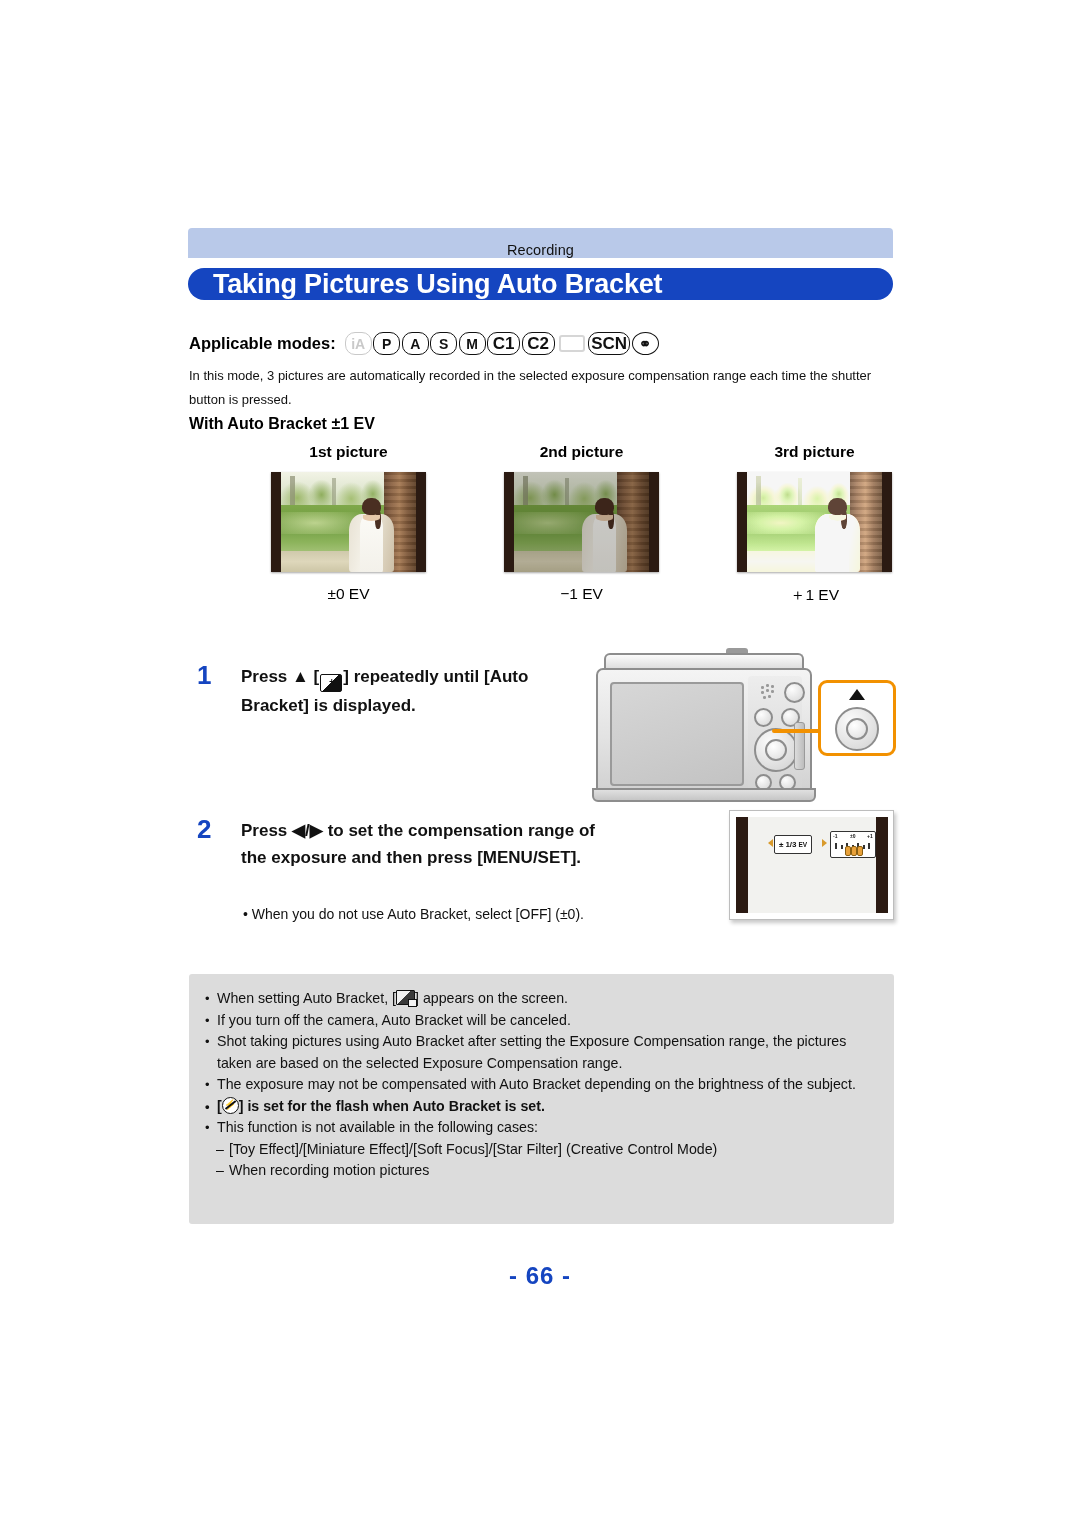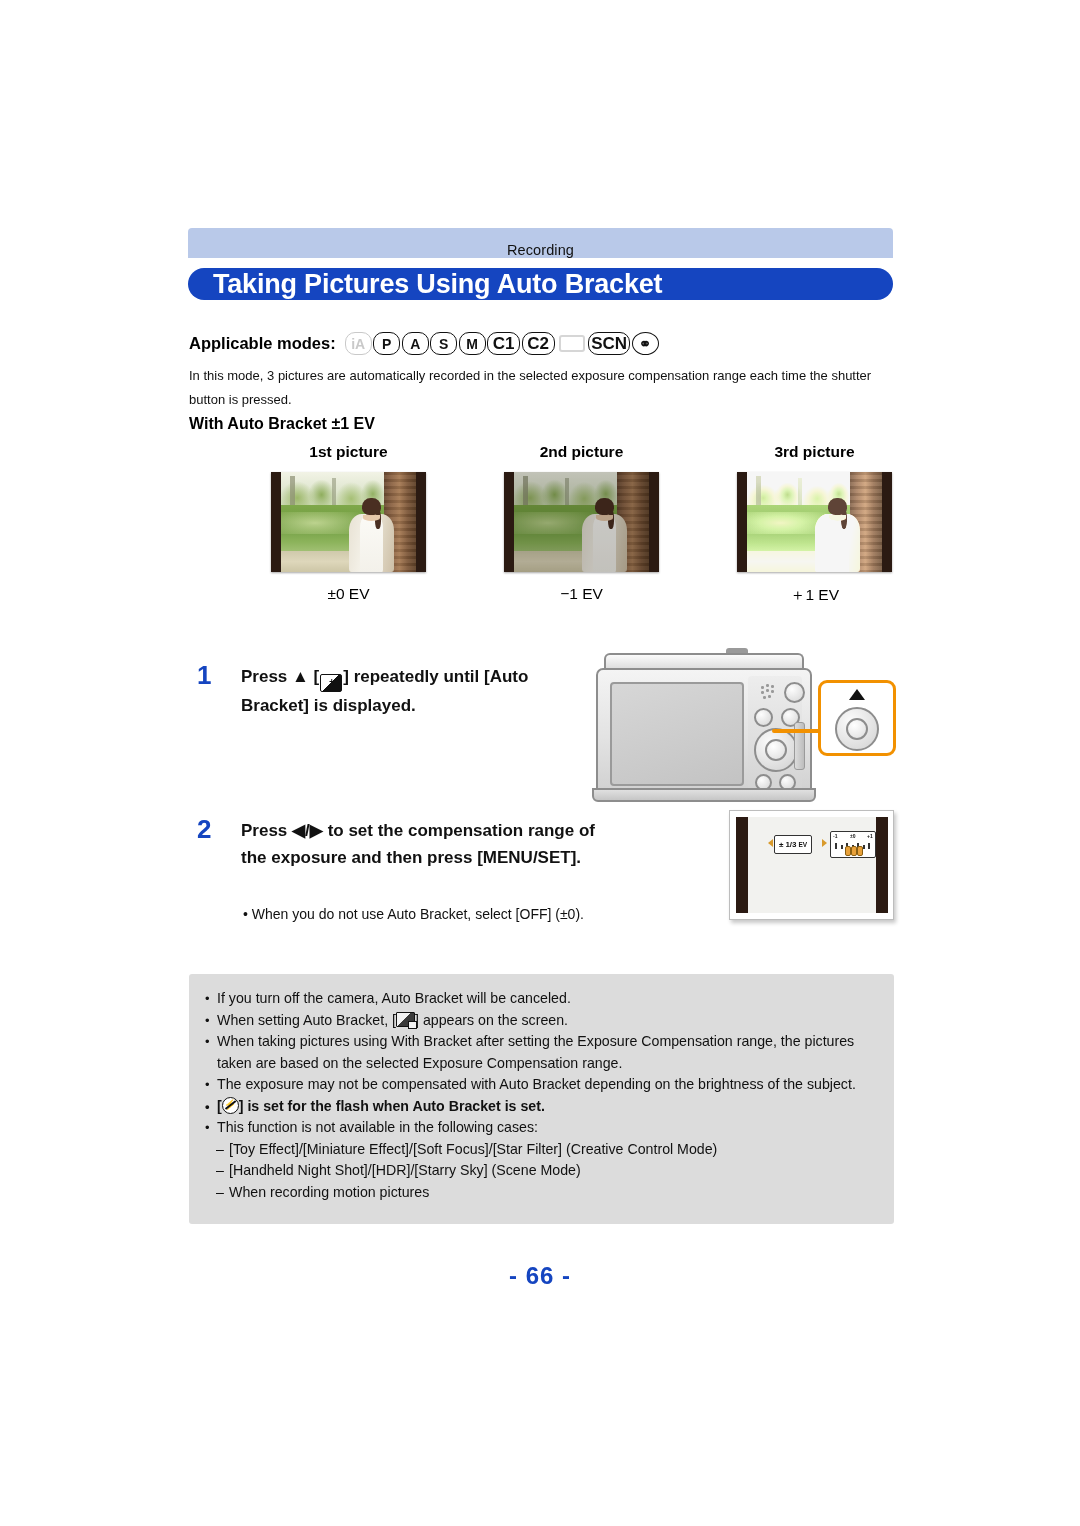--- a/index.html
+++ b/index.html
@@ -480,27 +480,26 @@
             <span class="dot" style="left:20px"></span>
             <span class="dot" style="left:26px"></span>
           </div>
         </div>
       </div>
     </div>
   </div>
 
   <div class="notes">
     <ul>
+      <li class="b"><span>When setting Auto Bracket, [</span><span class="ico-bracket"></span><span>] appears on the screen.</span></li>
       <li class="b">If you turn off the camera, Auto Bracket will be canceled.</li>
-      <li class="b"><span>When setting Auto Bracket, [</span><span class="ico-bracket"></span><span>] appears on the screen.</span></li>
-      <li class="b">When taking pictures using With Bracket after setting the Exposure Compensation range, the pictures taken are based on the selected Exposure Compensation range.</li>
+      <li class="b">Shot taking pictures using Auto Bracket after setting the Exposure Compensation range, the pictures taken are based on the selected Exposure Compensation range.</li>
       <li class="b">The exposure may not be compensated with Auto Bracket depending on the brightness of the subject.</li>
       <li class="b bold"><span>[</span><span class="ico-flashoff"></span><span>] is set for the flash when Auto Bracket is set.</span></li>
       <li class="b">This function is not available in the following cases:</li>
       <li class="dash">[Toy Effect]/[Miniature Effect]/[Soft Focus]/[Star Filter] (Creative Control Mode)</li>
-      <li class="dash">[Handheld Night Shot]/[HDR]/[Starry Sky] (Scene Mode)</li>
       <li class="dash">When recording motion pictures</li>
     </ul>
   </div>
 
   <div class="pageno">- 66 -</div>
 
 </div>
 
 </body></html>

